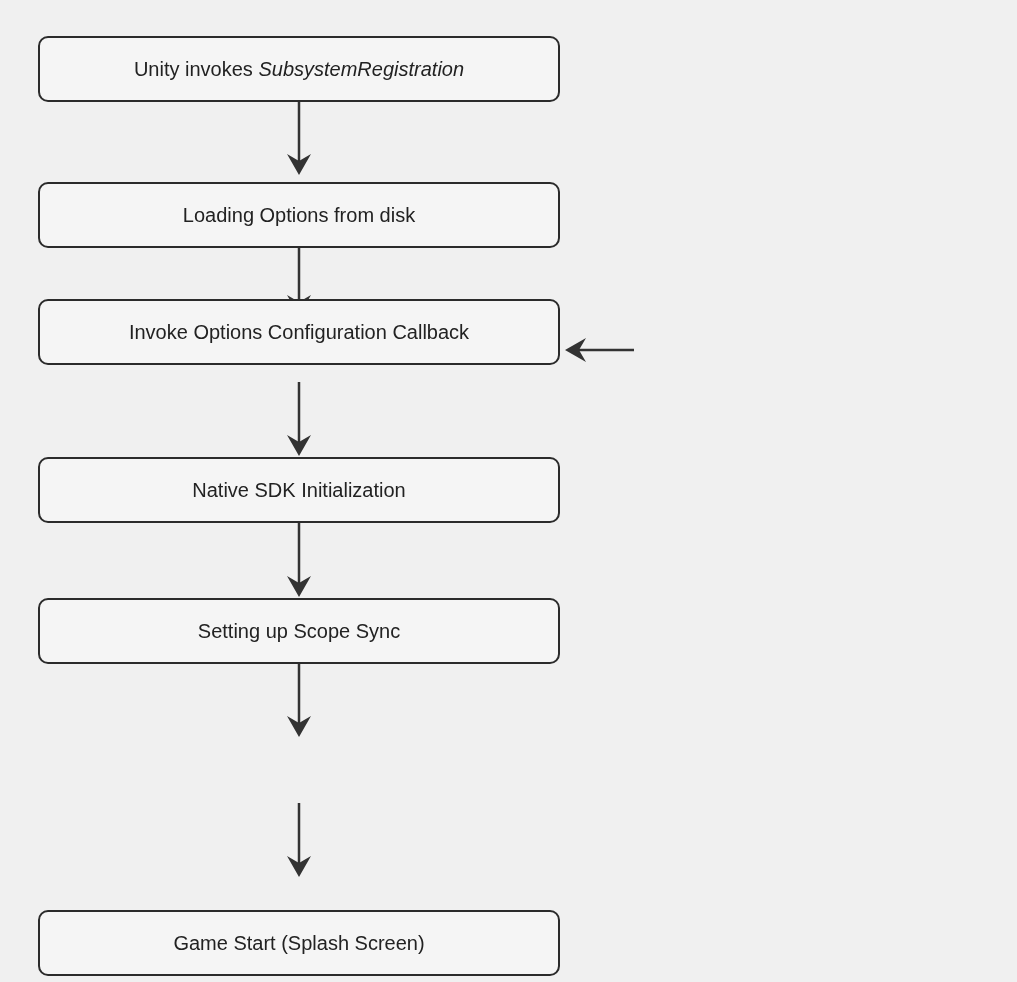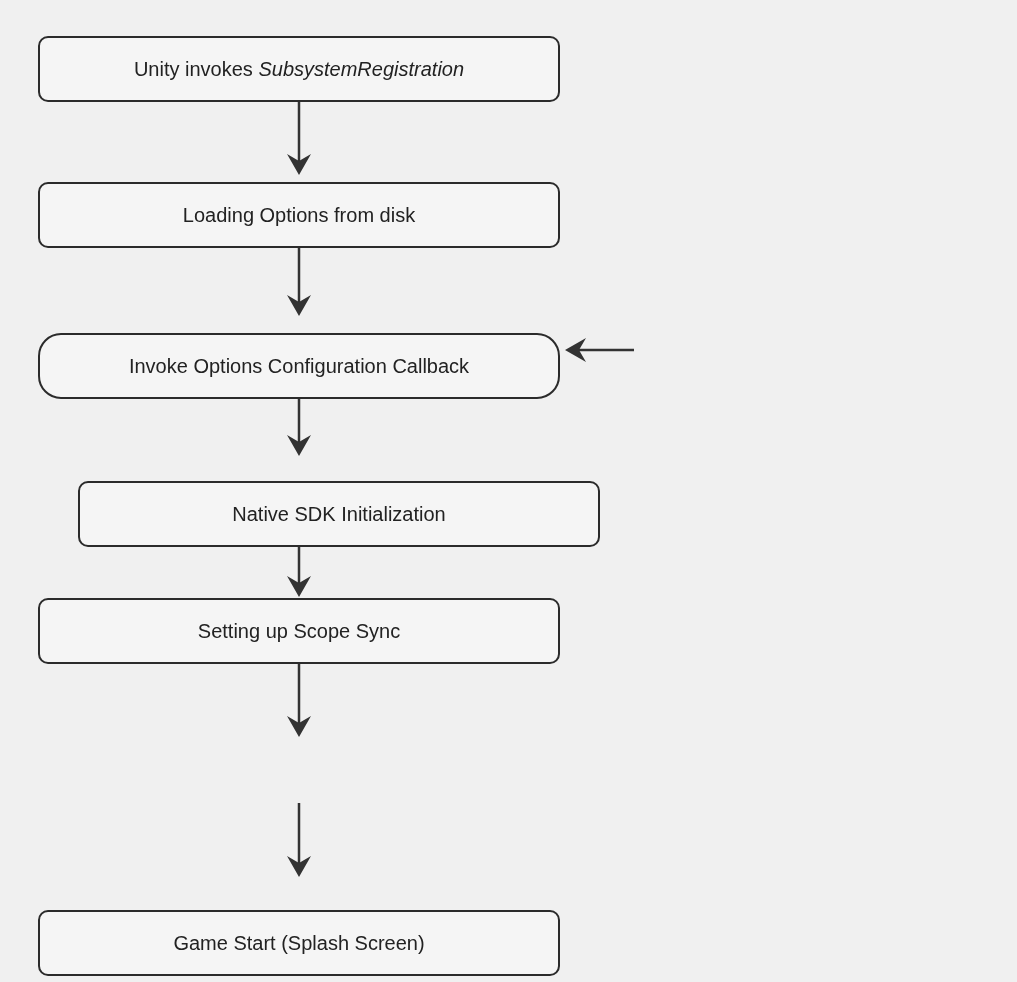--- a/index.html
+++ b/index.html
@@ -43,22 +43,22 @@
   .node em {
     font-style: italic;
   }
   .main-node {
     left: 38px;
     width: 522px;
     height: 66px;
   }
   .n0 { top: 36px; }
   .n1 { top: 168px; margin-top: 14px; }
-  .n2 { top: 333px; border-radius: 23px; }
-  .n3 { top: 481px; margin-left: 40px; }
+  .n2 { top: 299px; }
+  .n3 { top: 457px; }
   .n4 { top: 598px; }
   .n5 { top: 738px; }
   .n6 { top: 878px; margin-top: 32px; }
   .side-node {
     left: 634px;
     top: 318px;
     width: 347px;
     height: 64px;
   }
   .edge-line {

